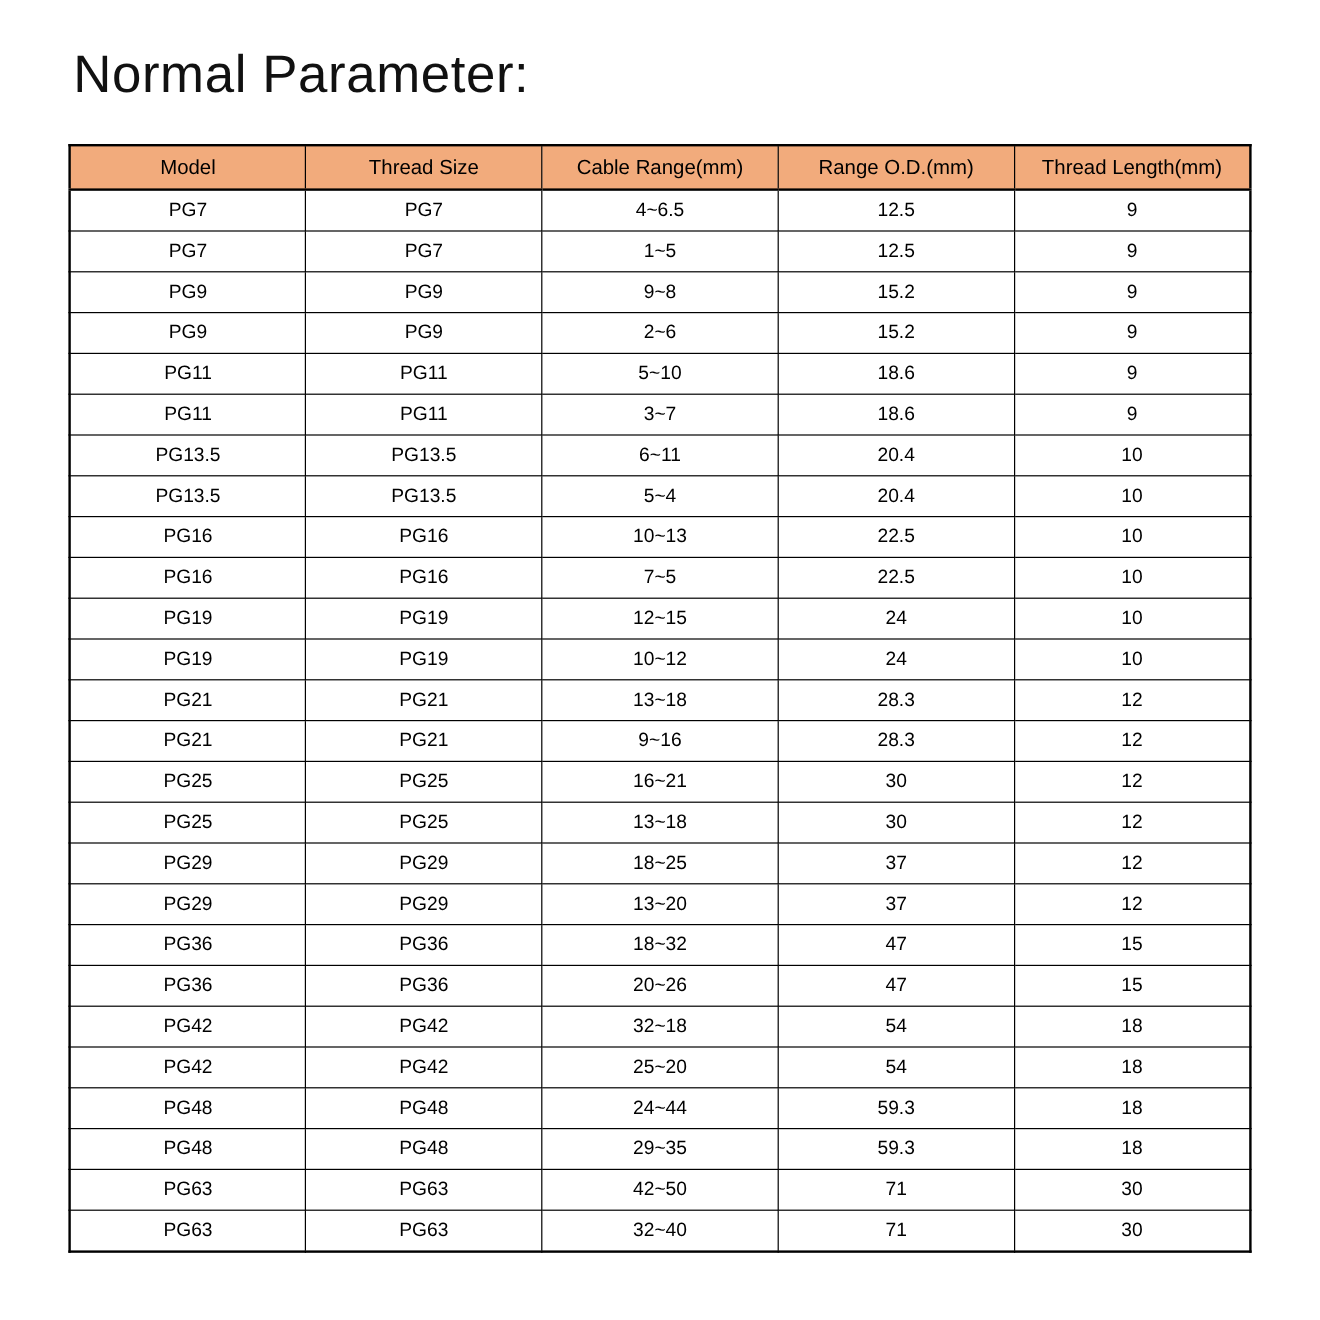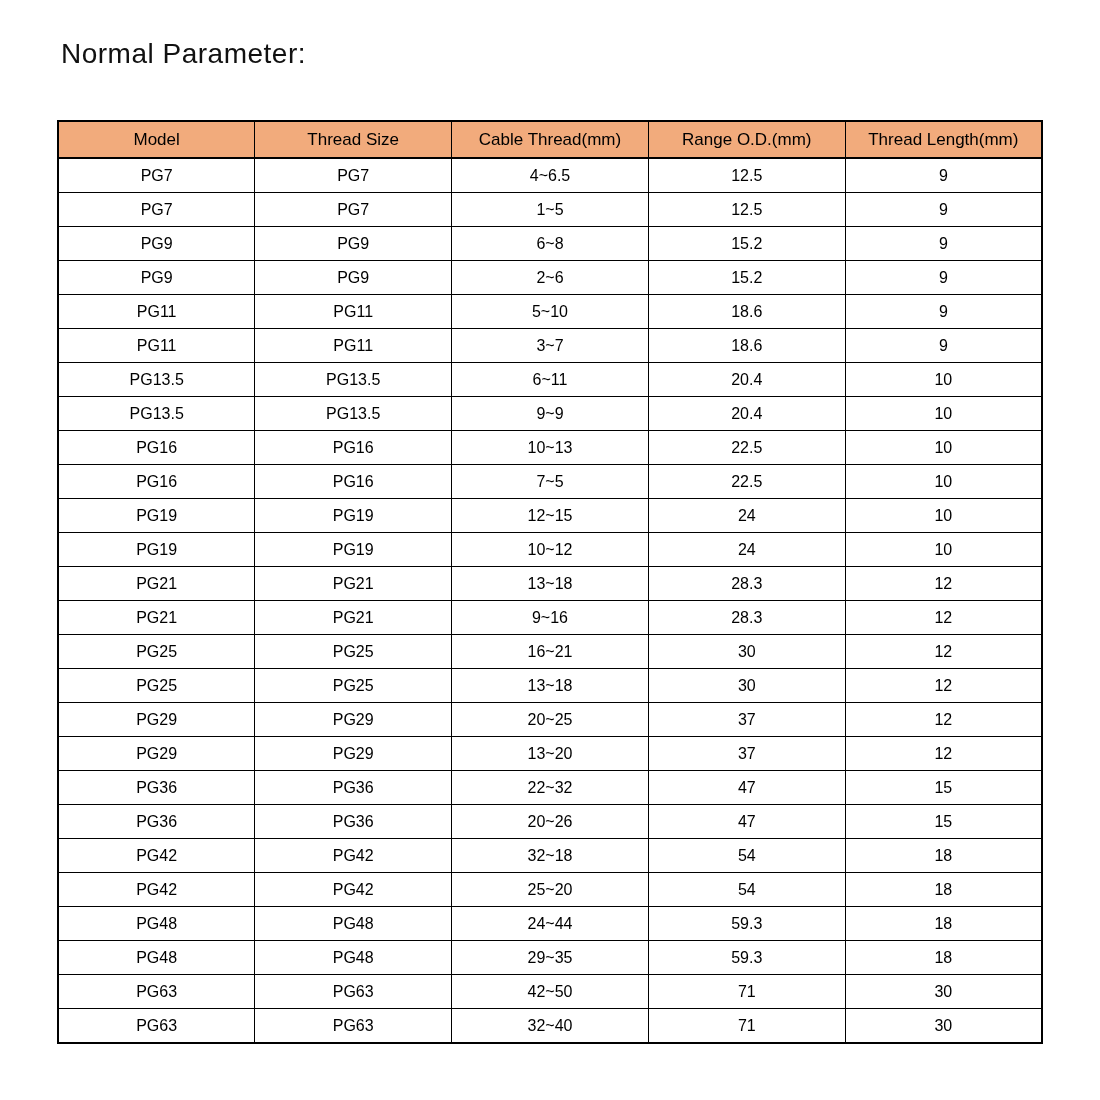--- a/index.html
+++ b/index.html
@@ -15,21 +15,21 @@
     position: relative;
     width: 1100px;
     height: 1100px;
     background: #ffffff;
     overflow: hidden;
   }
   .page-title {
     position: absolute;
     left: 61px;
     top: 38px;
-    font-size: 28px;
+    font-size: 44px;
     font-weight: 400;
     letter-spacing: 0.5px;
     color: #111111;
     white-space: nowrap;
   }
   table.spec-table {
     position: absolute;
     left: 57px;
     top: 120px;
     width: 986px;
@@ -64,21 +64,21 @@
 <body>
 
 <div class="page">
   <div class="page-title">Normal Parameter:</div>
 
   <table class="spec-table">
     <thead>
       <tr>
           <th>Model</th>
           <th>Thread Size</th>
-          <th>Cable Thread(mm)</th>
+          <th>Cable Range(mm)</th>
           <th>Range O.D.(mm)</th>
           <th>Thread Length(mm)</th>
         </tr>
     </thead>
     <tbody>
         <tr>
           <td>PG7</td>
           <td>PG7</td>
           <td>4~6.5</td>
           <td>12.5</td>
@@ -87,21 +87,21 @@
         <tr>
           <td>PG7</td>
           <td>PG7</td>
           <td>1~5</td>
           <td>12.5</td>
           <td>9</td>
         </tr>
         <tr>
           <td>PG9</td>
           <td>PG9</td>
-          <td>6~8</td>
+          <td>9~8</td>
           <td>15.2</td>
           <td>9</td>
         </tr>
         <tr>
           <td>PG9</td>
           <td>PG9</td>
           <td>2~6</td>
           <td>15.2</td>
           <td>9</td>
         </tr>
@@ -122,21 +122,21 @@
         <tr>
           <td>PG13.5</td>
           <td>PG13.5</td>
           <td>6~11</td>
           <td>20.4</td>
           <td>10</td>
         </tr>
         <tr>
           <td>PG13.5</td>
           <td>PG13.5</td>
-          <td>9~9</td>
+          <td>5~4</td>
           <td>20.4</td>
           <td>10</td>
         </tr>
         <tr>
           <td>PG16</td>
           <td>PG16</td>
           <td>10~13</td>
           <td>22.5</td>
           <td>10</td>
         </tr>
@@ -185,35 +185,35 @@
         <tr>
           <td>PG25</td>
           <td>PG25</td>
           <td>13~18</td>
           <td>30</td>
           <td>12</td>
         </tr>
         <tr>
           <td>PG29</td>
           <td>PG29</td>
-          <td>20~25</td>
+          <td>18~25</td>
           <td>37</td>
           <td>12</td>
         </tr>
         <tr>
           <td>PG29</td>
           <td>PG29</td>
           <td>13~20</td>
           <td>37</td>
           <td>12</td>
         </tr>
         <tr>
           <td>PG36</td>
           <td>PG36</td>
-          <td>22~32</td>
+          <td>18~32</td>
           <td>47</td>
           <td>15</td>
         </tr>
         <tr>
           <td>PG36</td>
           <td>PG36</td>
           <td>20~26</td>
           <td>47</td>
           <td>15</td>
         </tr>

